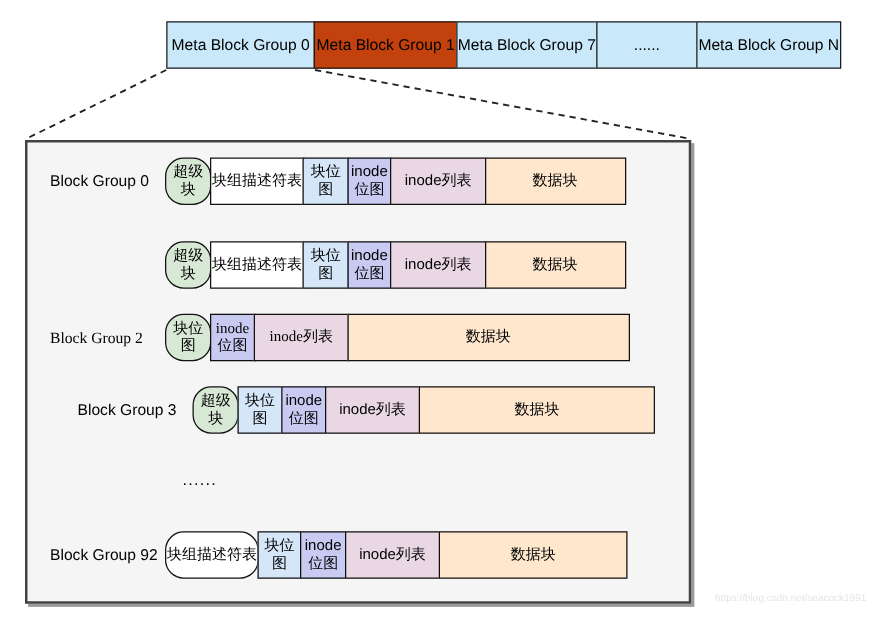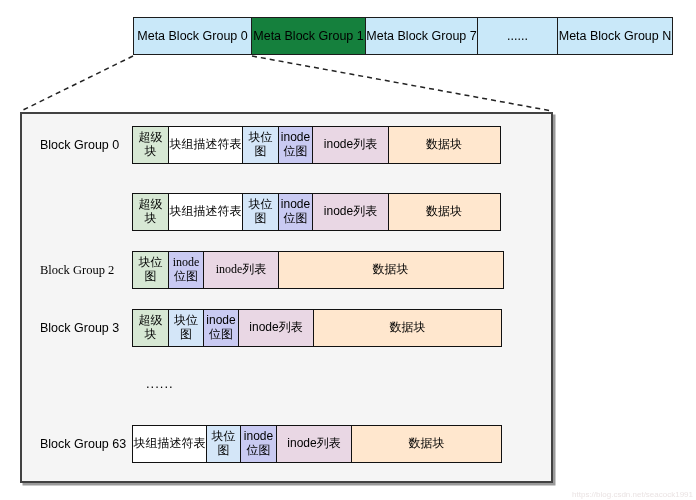--- a/index.html
+++ b/index.html
@@ -52,38 +52,38 @@
     height: 38px;
     border: 1.5px solid #111;
     margin-left: -1.5px;
     display: flex; align-items: center; justify-content: center;
     text-align: center;
     font-size: 12px;
     line-height: 1.15;
     white-space: normal;
     overflow: hidden;
   }
-  .seg:first-child { margin-left: 0; }
+  .seg:first-child { margin-left: 0; border-radius: 15px; }
   .ellipsis-row {
     position: absolute; left: 124px; top: 262px;
     font-size: 13px; letter-spacing: 1px;
   }
   
   .watermark {
-    position: absolute; right: 3px; bottom: 1px;
+    position: absolute; right: 3px; bottom: 17px;
     font-size: 8px;
     color: #eae3e3;
   }
 </style>
 </head>
 <body>
 
 <div class="meta-bar">
     <div class="meta-cell" style="width: 119px; background: rgb(201, 232, 249);">Meta Block Group 0</div>
-    <div class="meta-cell" style="width: 116px; background: #15803d;">Meta Block Group 1</div>
+    <div class="meta-cell" style="width: 116px; background: #c2410c;">Meta Block Group 1</div>
     <div class="meta-cell" style="width: 113px; background: rgb(201, 232, 249);">Meta Block Group 7</div>
     <div class="meta-cell" style="width: 82px; background: rgb(201, 232, 249);">......</div>
     <div class="meta-cell" style="width: 116px; background: rgb(201, 232, 249);">Meta Block Group N</div>
   </div>
 
 <svg class="lines-svg">
   <line x1="133" y1="56" x2="21" y2="111" stroke="#222" stroke-width="1.5" stroke-dasharray="5,4"></line>
   <line x1="252" y1="56" x2="552" y2="111" stroke="#222" stroke-width="1.5" stroke-dasharray="5,4"></line>
 </svg>
 
@@ -112,32 +112,32 @@
       </div>
       <div class="bg-row" style="top: 137px; font-family: Liberation Serif, serif;">
         <div class="bg-row-label">Block Group 2</div>
         <div class="segments">
           <div class="seg" style="width: 37px; background: rgb(215, 232, 212);">块位图</div>
           <div class="seg" style="width: 37px; background: rgb(201, 202, 242);">inode 位图</div>
           <div class="seg" style="width: 76px; background: rgb(233, 215, 228);">inode列表</div>
           <div class="seg" style="width: 226px; background: rgb(255, 231, 206);">数据块</div>
         </div>
       </div>
-      <div class="bg-row" style="top: 195px;">
+      <div class="bg-row" style="top: 195px; margin-left: 22px;">
         <div class="bg-row-label">Block Group 3</div>
         <div class="segments">
           <div class="seg" style="width: 37px; background: rgb(215, 232, 212);">超级块</div>
           <div class="seg" style="width: 37px; background: rgb(212, 230, 248);">块位图</div>
           <div class="seg" style="width: 36px; background: rgb(201, 202, 242);">inode 位图</div>
           <div class="seg" style="width: 77px; background: rgb(233, 215, 228);">inode列表</div>
           <div class="seg" style="width: 189px; background: rgb(255, 231, 206);">数据块</div>
         </div>
       </div>
       <div class="bg-row" style="top: 311px;">
-        <div class="bg-row-label">Block Group 63</div>
+        <div class="bg-row-label">Block Group 92</div>
         <div class="segments">
           <div class="seg" style="width: 75px; background: rgb(255, 255, 255);">块组描述符表</div>
           <div class="seg" style="width: 36px; background: rgb(212, 230, 248);">块位图</div>
           <div class="seg" style="width: 37px; background: rgb(201, 202, 242);">inode 位图</div>
           <div class="seg" style="width: 77px; background: rgb(233, 215, 228);">inode列表</div>
           <div class="seg" style="width: 151px; background: rgb(255, 231, 206);">数据块</div>
         </div>
       </div>
     </div>
   <div class="ellipsis-row">......</div>

